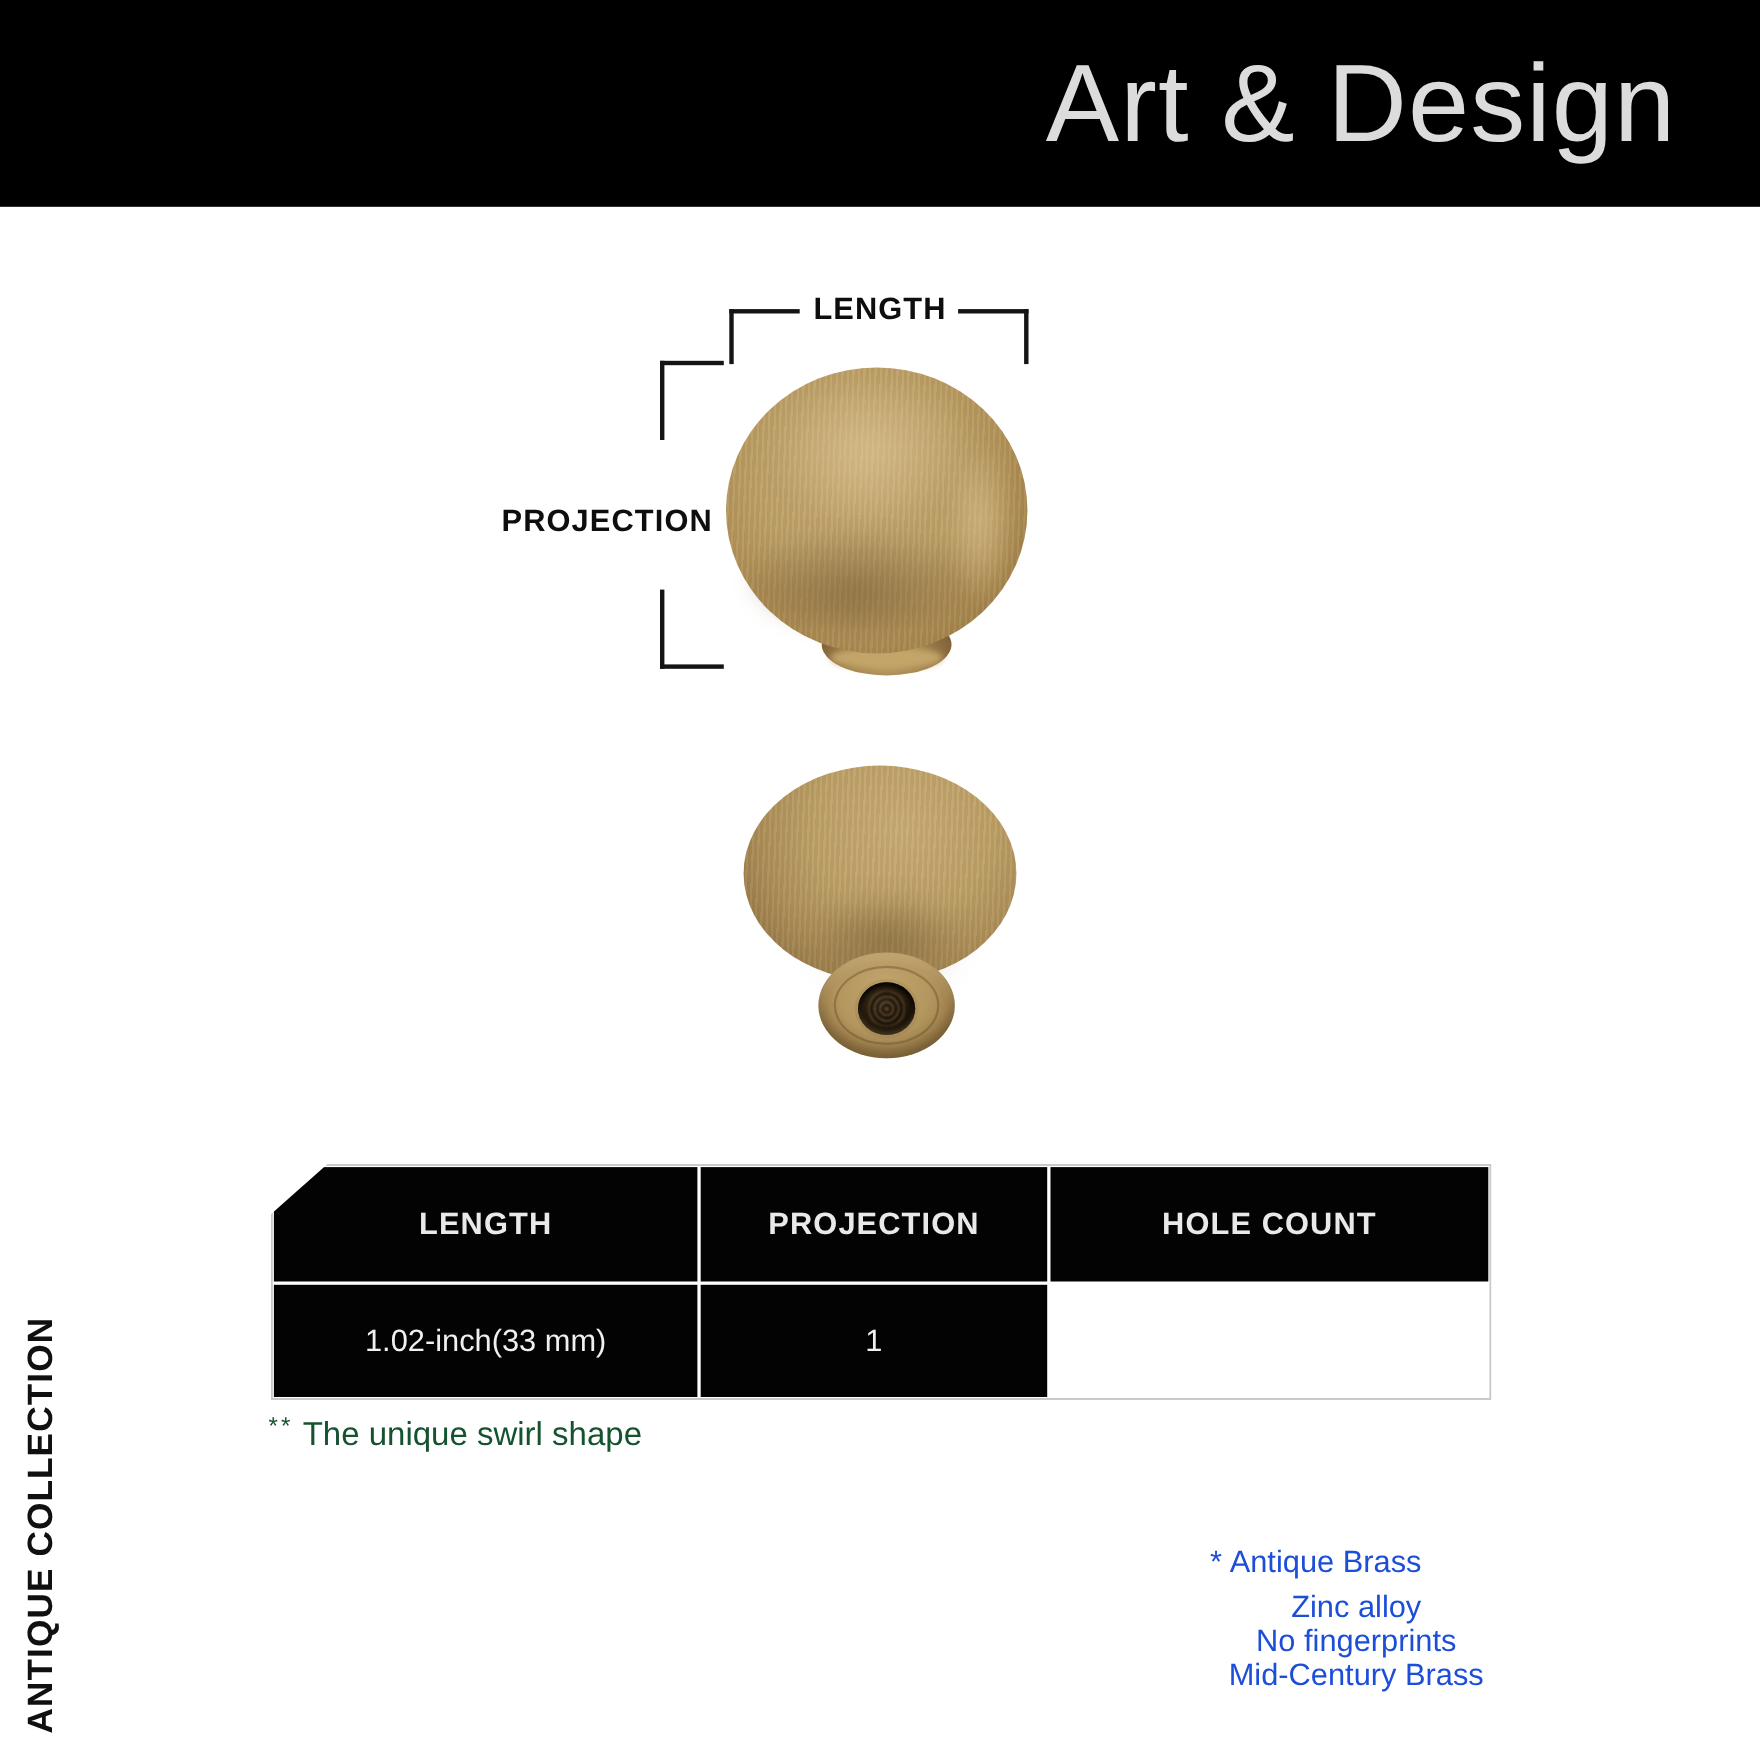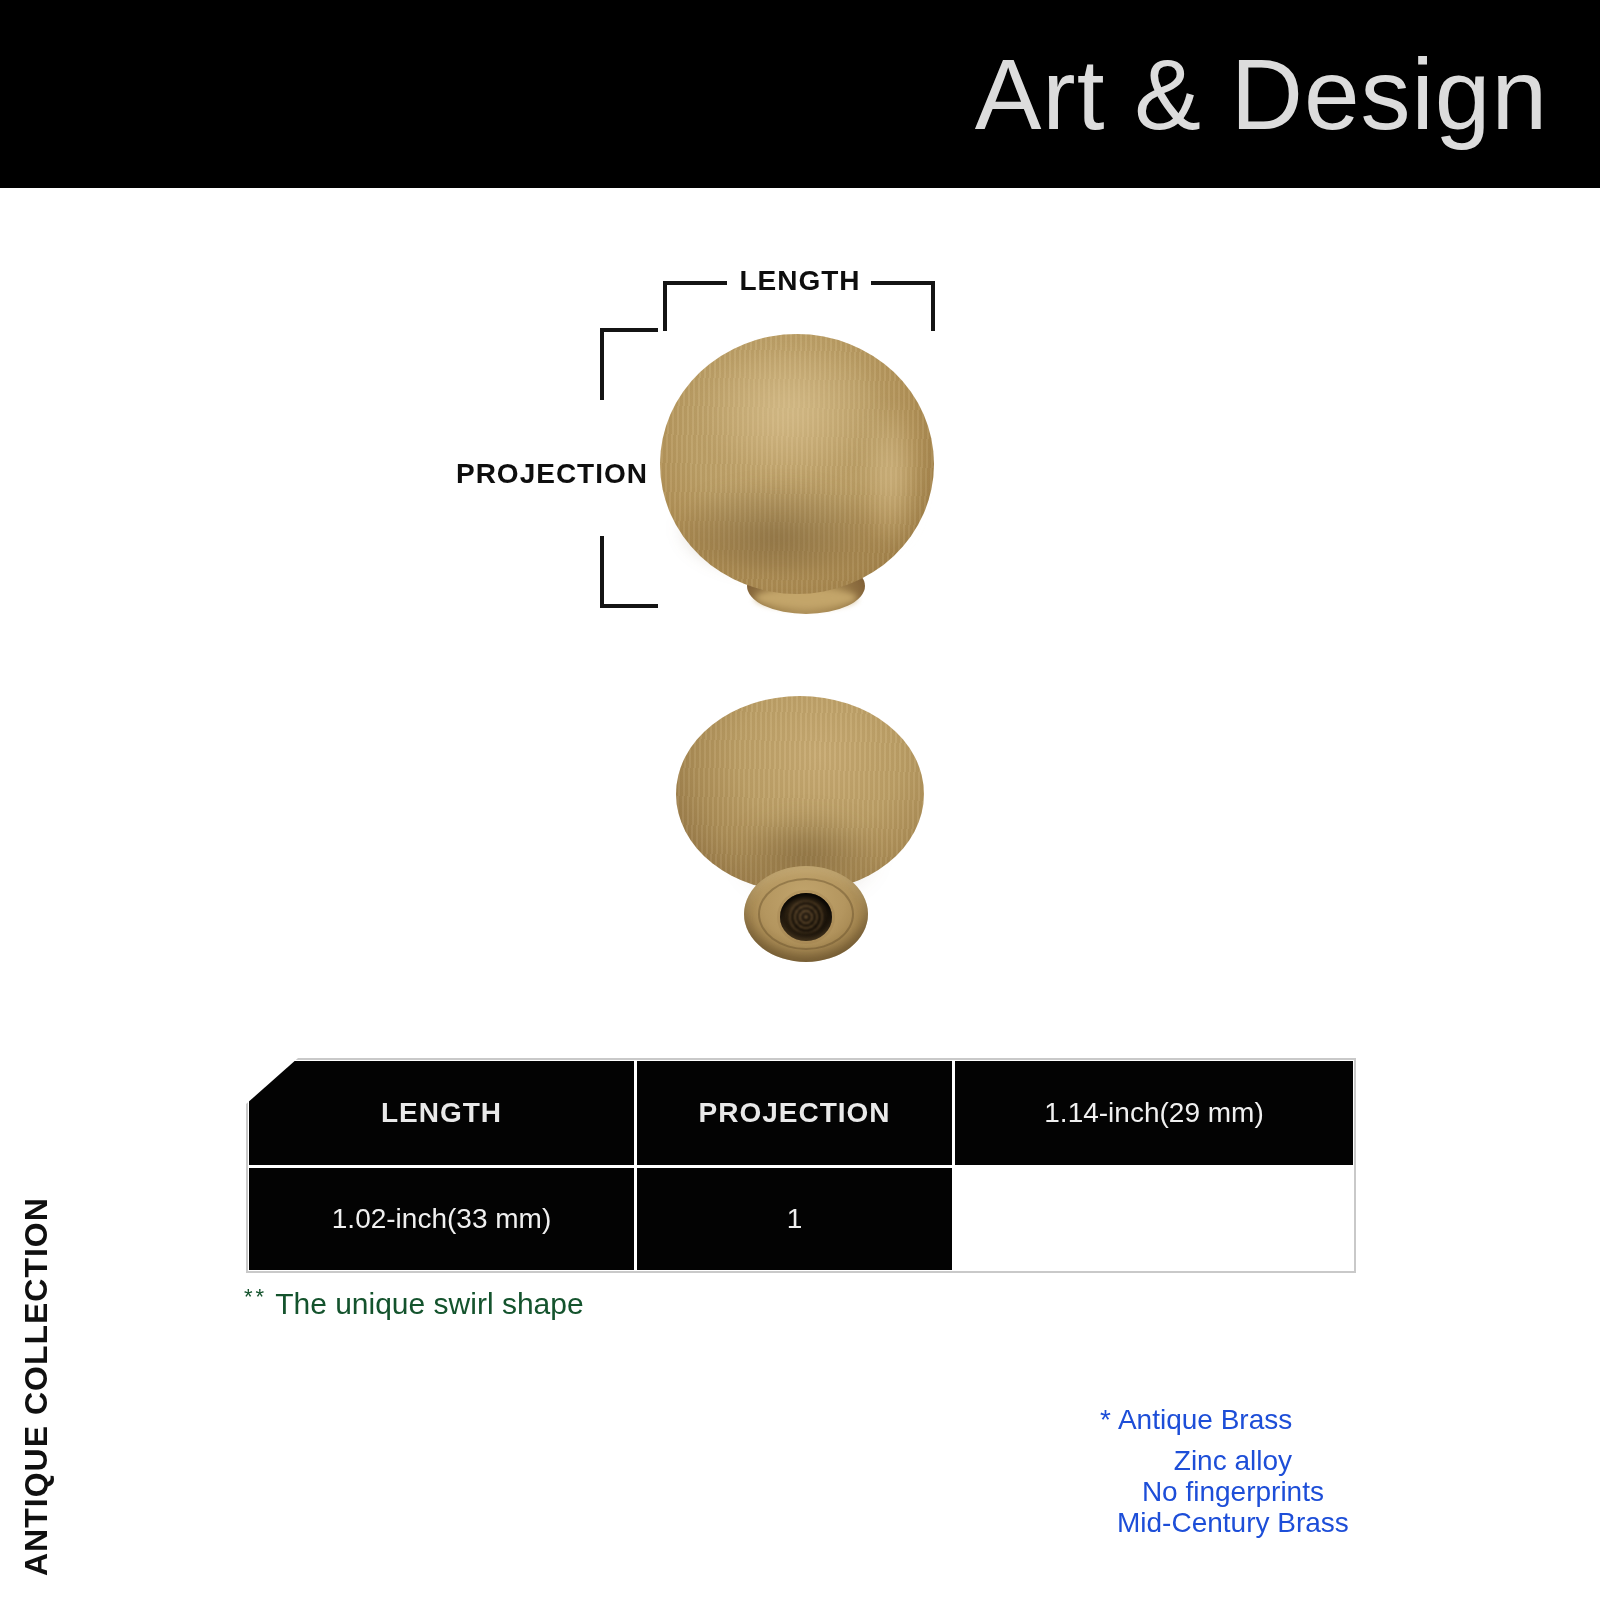--- a/index.html
+++ b/index.html
@@ -5,21 +5,21 @@
   html,body { margin:0; padding:0; background:#ffffff; }
   .canvas {
     position:relative; width:1600px; height:1600px; background:#ffffff;
     font-family:"Liberation Sans", sans-serif; overflow:hidden;
   }
 
   
   .topbar {
     position:absolute; left:0; top:0; width:1600px; height:188px;
     background:#000000; display:flex; align-items:center; justify-content:flex-end;
-    padding-right:52px; box-sizing:border-box;
+    padding-right:76px; box-sizing:border-box;
   }
   .title { color:#dcdcdc; font-size:100px; letter-spacing:1px; white-space:nowrap; }
 
   
   .dim-line { position:absolute; background:#141414; }
   .len-lh { left:663px; top:281px; width:64px;  height:4px; }
   .len-lv { left:663px; top:281px; width:4px;   height:50px; }
   .len-rh { left:871px; top:281px; width:64px;  height:4px; }
   .len-rv { left:931px; top:281px; width:4px;   height:50px; }
   .prj-th { left:600px; top:328px; width:58px;  height:4px; }
@@ -144,21 +144,21 @@
     <div class="k2-base"></div>
     <div class="k2-groove"></div>
     <div class="k2-hole">
       <div class="k2-threads"></div>
     </div>
   </div>
 
   <div class="spec-table">
     <div class="cell head">LENGTH</div>
     <div class="cell head">PROJECTION</div>
-    <div class="cell">1.14-inch(29 mm)</div>
+    <div class="cell head">HOLE COUNT</div>
     <div class="cell">1.02-inch(33 mm)</div>
     <div class="cell">1</div>
   </div>
 
   <div class="footnote">
     <span class="marker">**</span><span>The unique swirl shape</span>
   </div>
 
   <div class="specs">
     <div class="spec-first">

